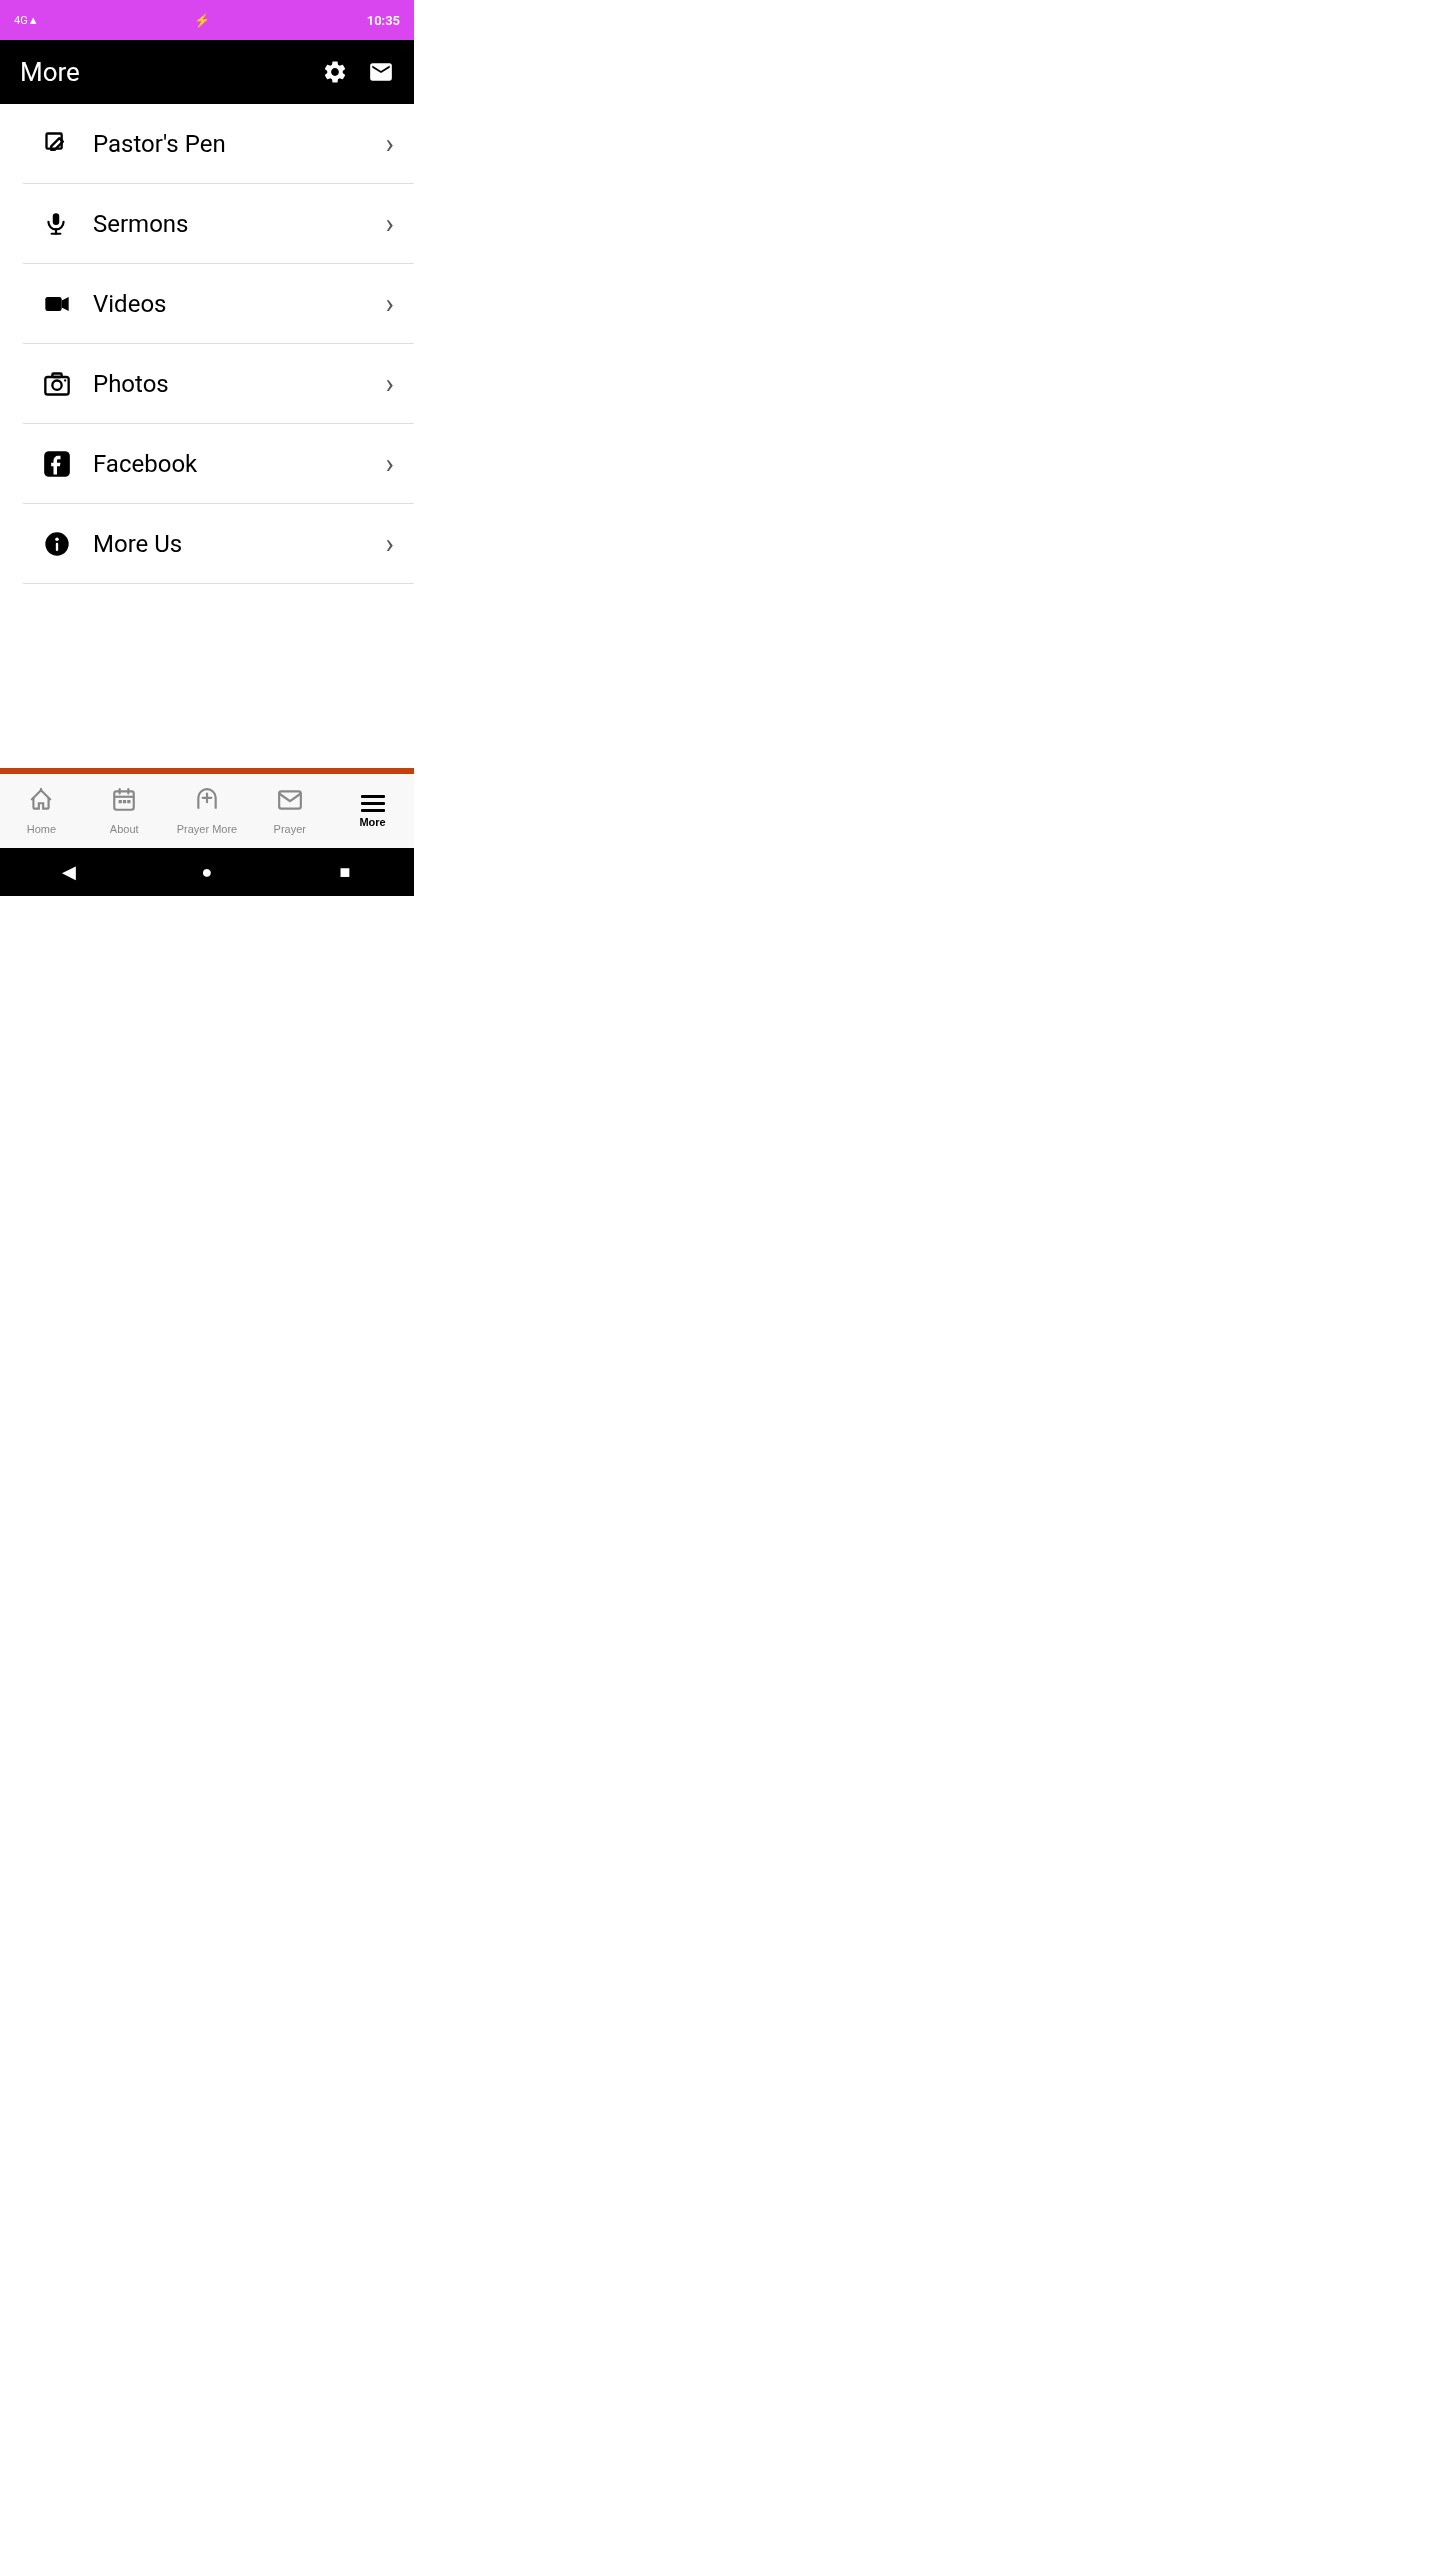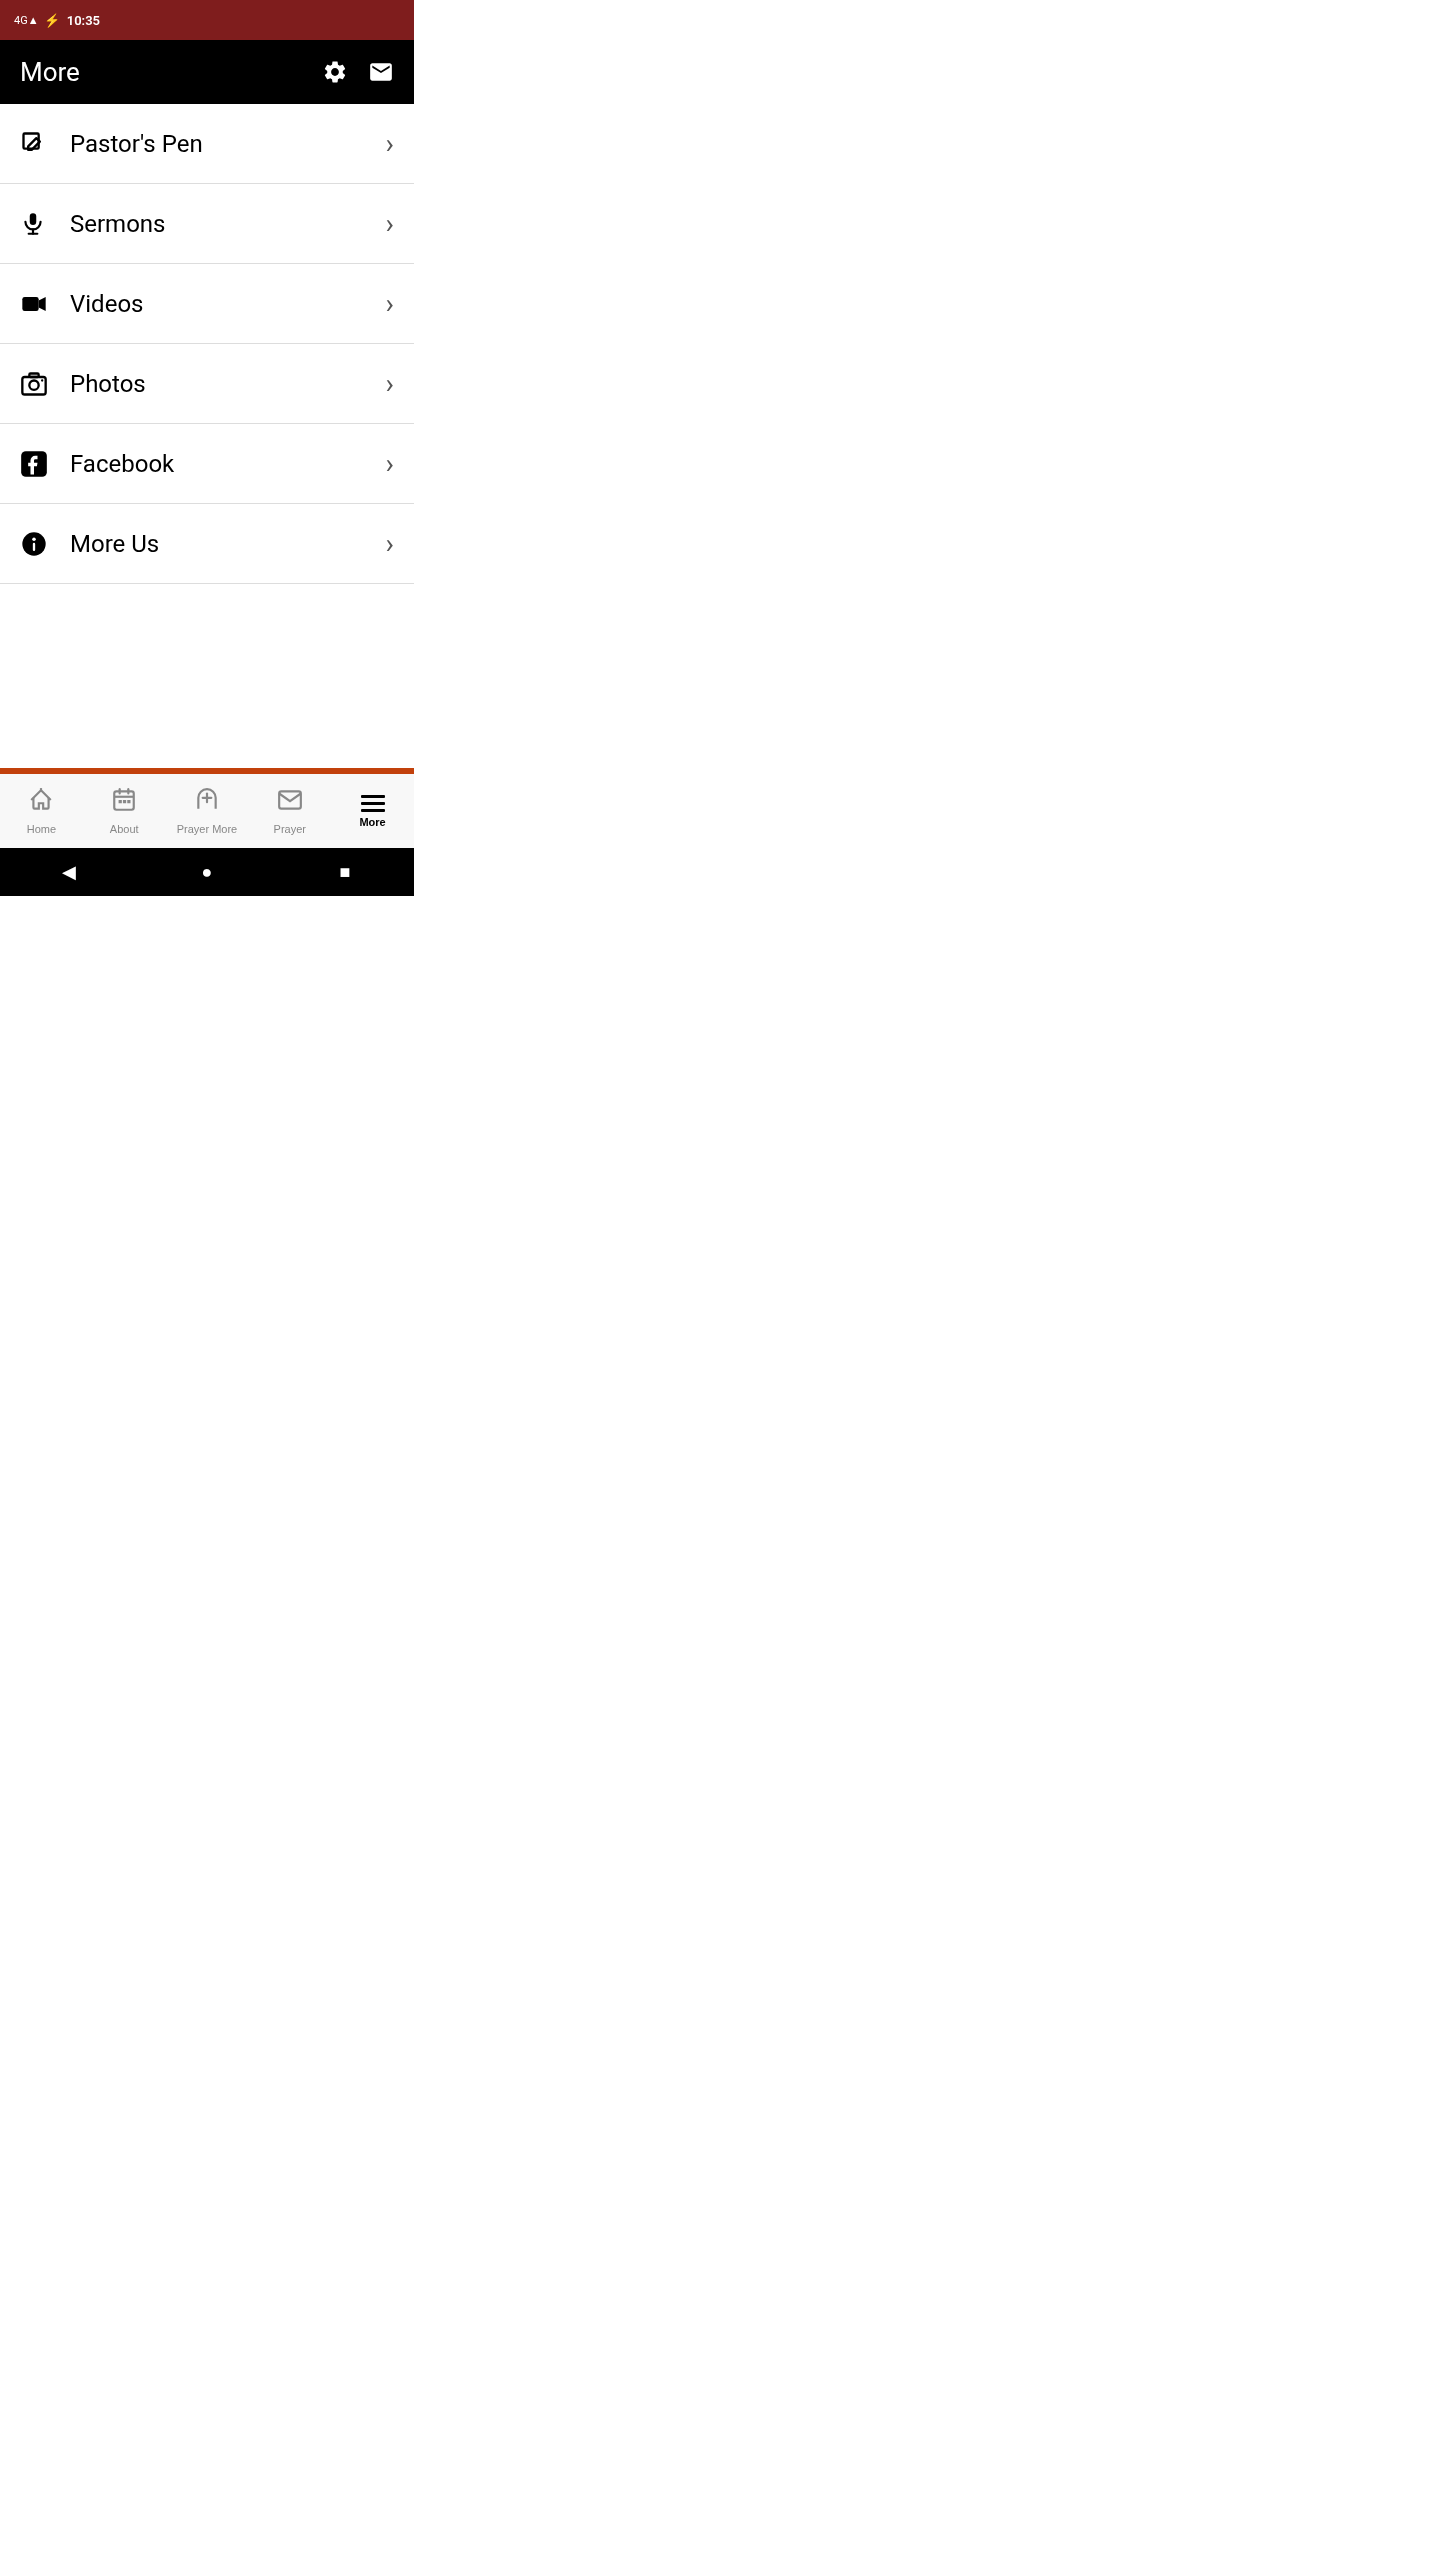--- a/index.html
+++ b/index.html
@@ -15,24 +15,24 @@
       background: #ffffff;
       font-family: -apple-system, BlinkMacSystemFont, 'Roboto', sans-serif;
       display: flex;
       flex-direction: column;
       overflow: hidden;
       position: relative;
     }
 
     
     .status-bar {
-      background: #7f1d1d;
-      color: #ffffff;
-      display: flex;
-      justify-content: flex-start;
+      background: #d946ef;
+      color: #ffffff;
+      display: flex;
+      justify-content: space-between;
       align-items: center;
       padding: 20px 14px;
       gap: 6px;
       height: 28px;
       flex-shrink: 0;
     }
 
     .status-bar-text {
       font-size: 13px;
       font-weight: 600;
@@ -80,20 +80,21 @@
       display: flex;
       align-items: center;
       justify-content: center;
     }
 
     
     .menu-list {
       flex: 1;
       background: #ffffff;
       overflow-y: auto;
+      margin-left: 23px;
     }
 
     .menu-item {
       display: flex;
       align-items: center;
       padding: 0 20px;
       height: 80px;
       border-bottom: 1px solid #dddddd;
       cursor: pointer;
       background: #ffffff;

